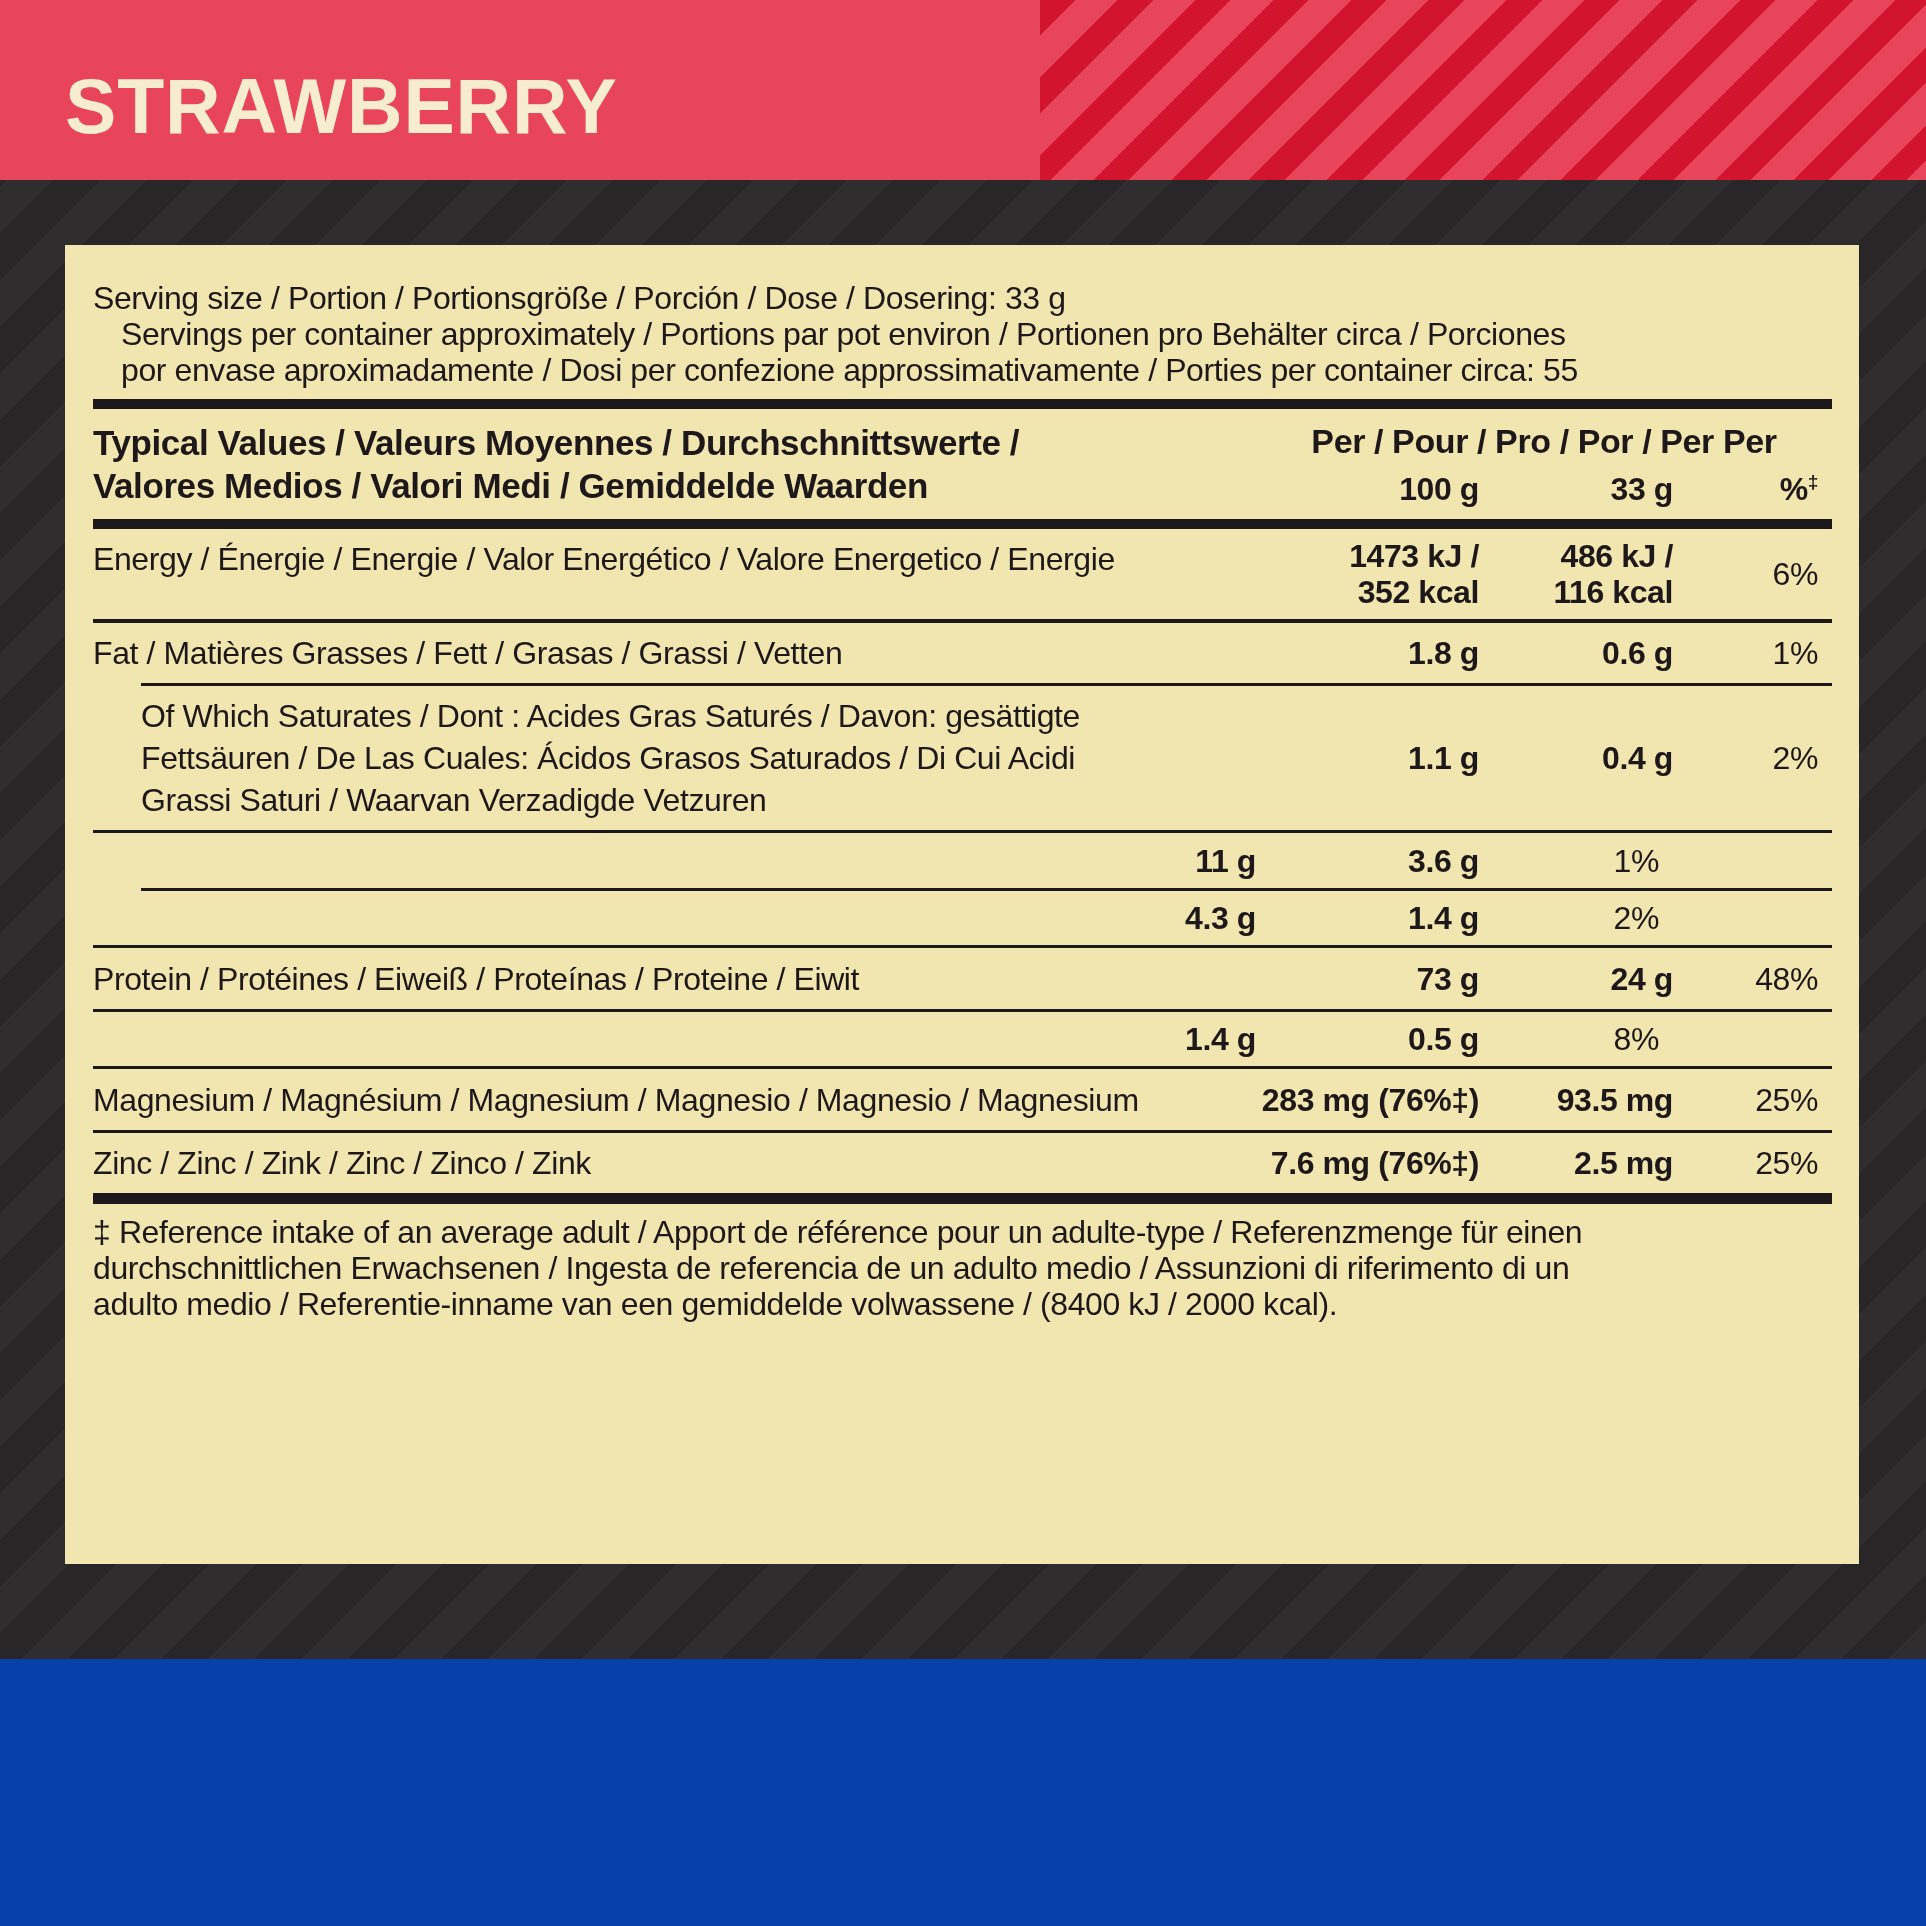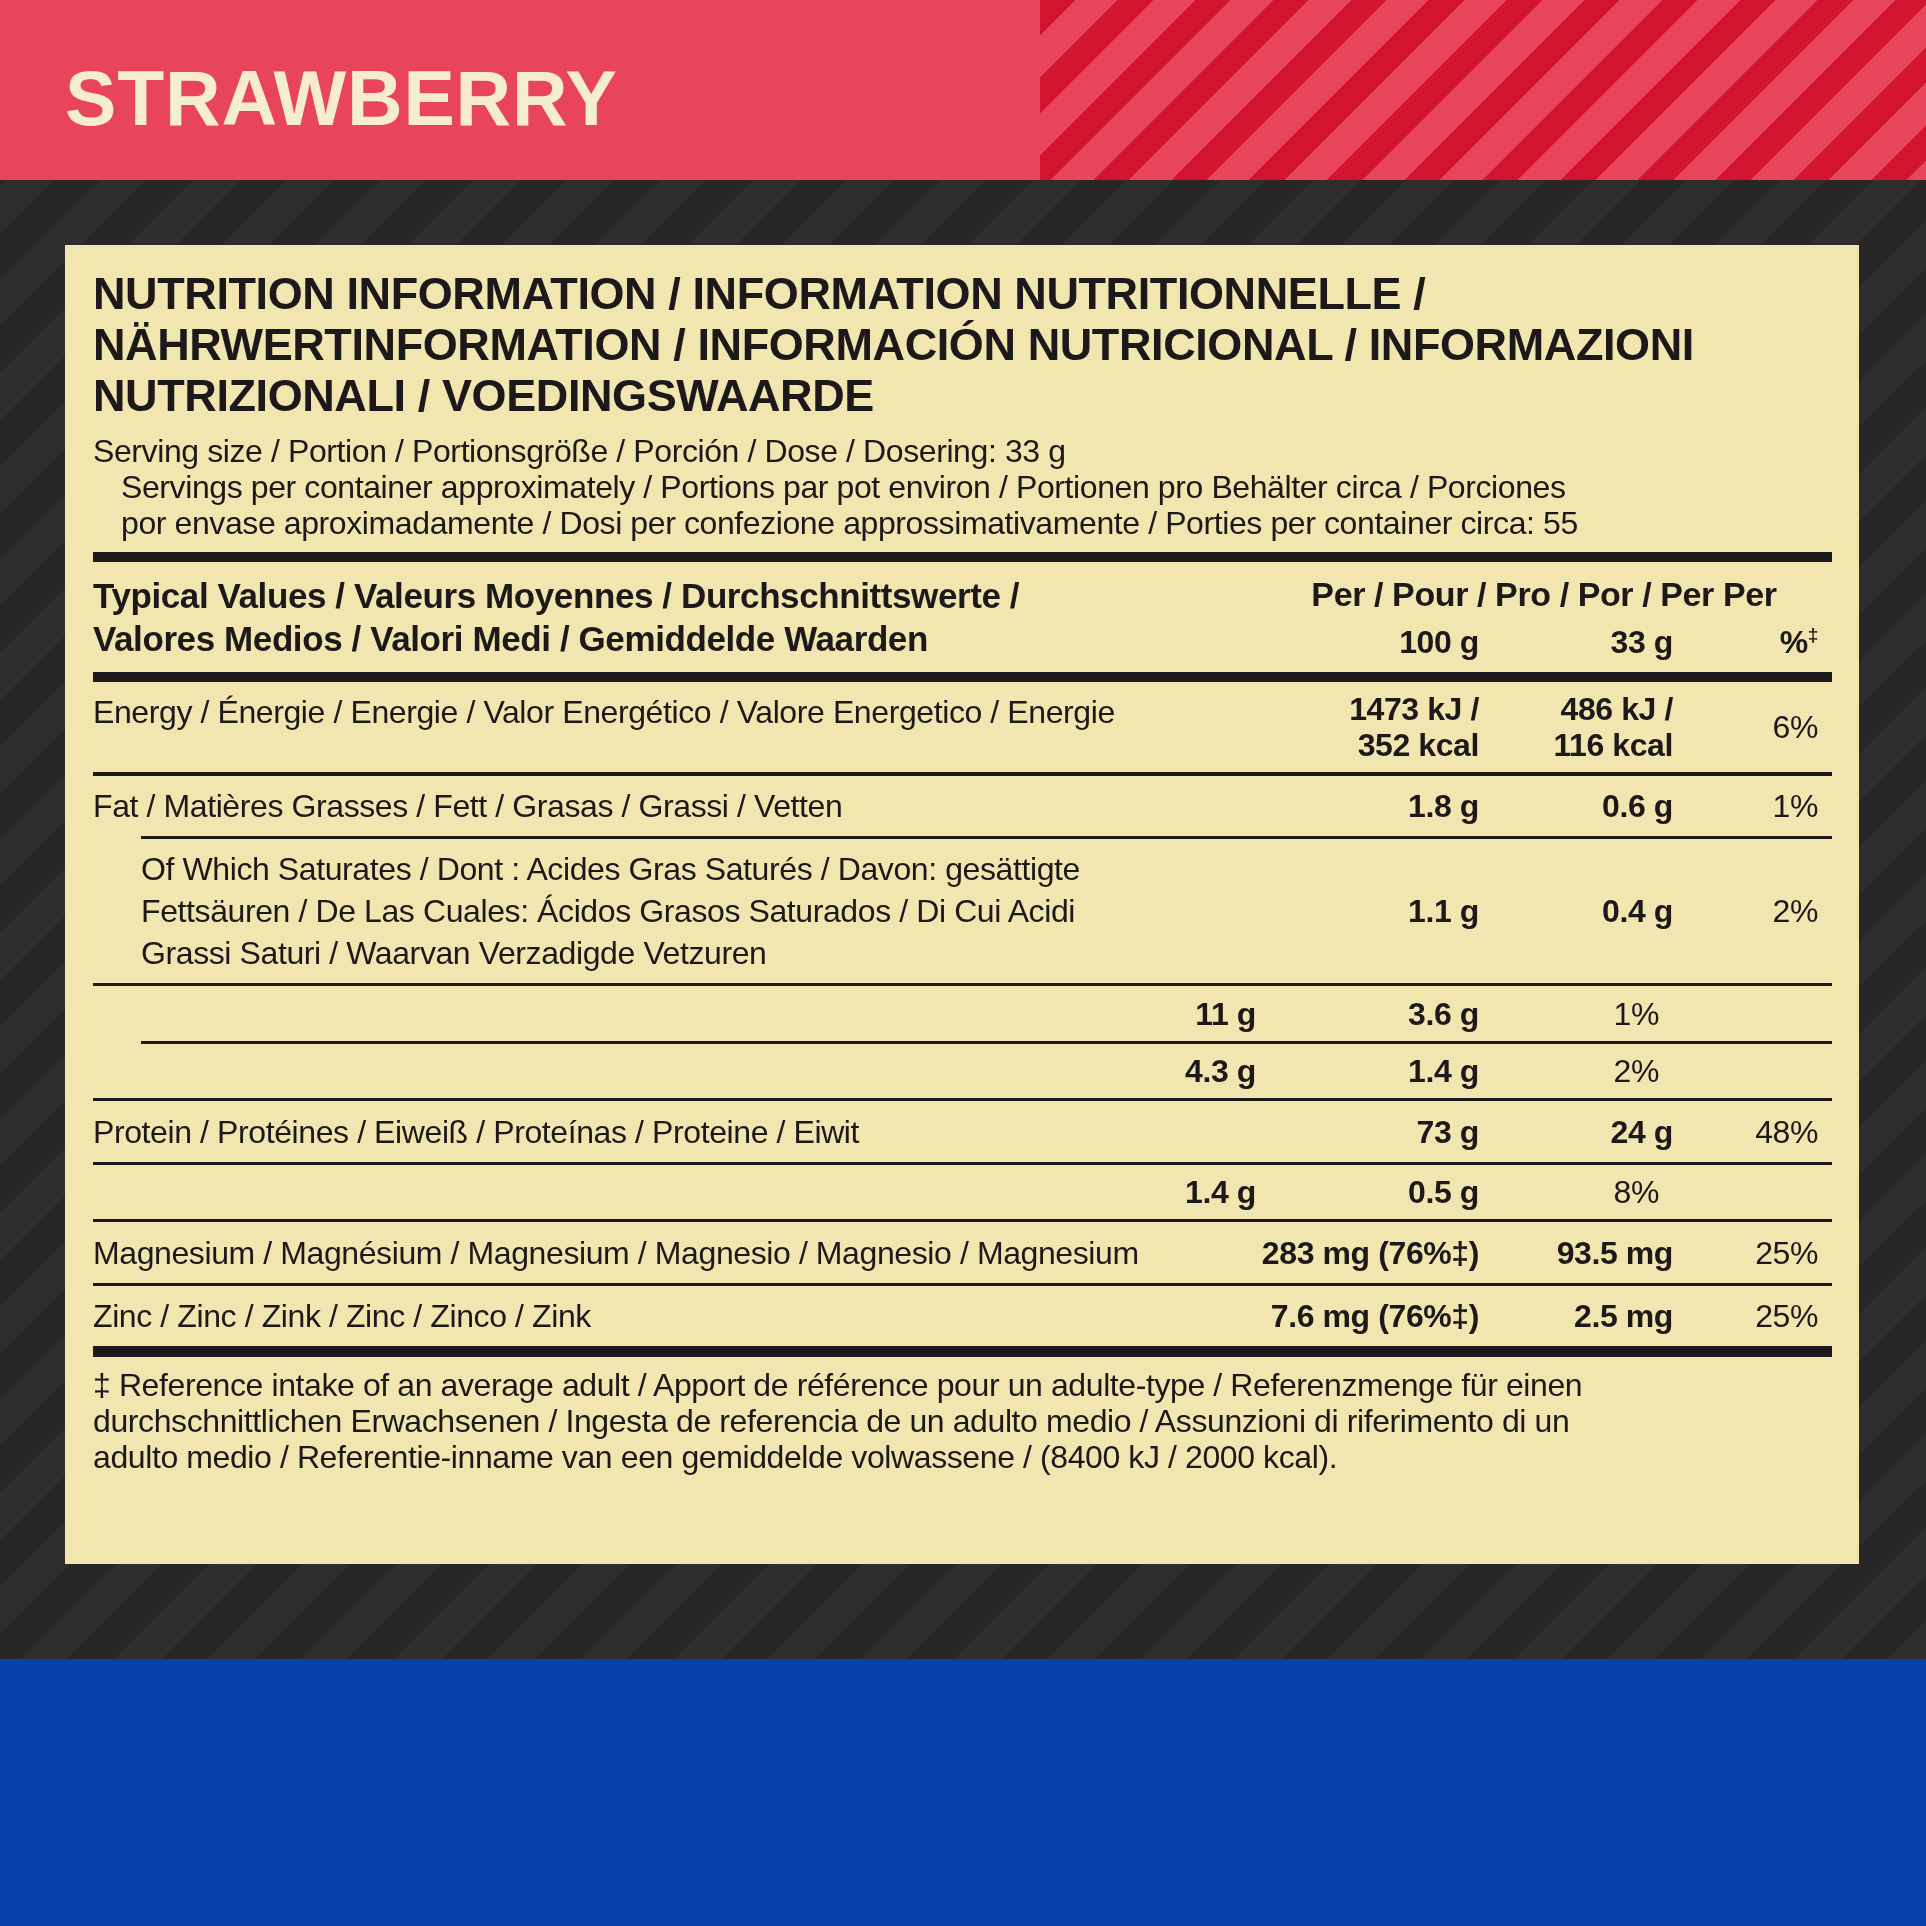--- a/index.html
+++ b/index.html
@@ -6,21 +6,21 @@
   .stage{
     position:relative;width:1926px;height:1926px;overflow:hidden;
     font-family:"Liberation Sans",sans-serif;color:#1d191a;
     background-color:#292627;
     background-image:repeating-linear-gradient(135deg,#302d2e 0 33px,#292627 33px 66px);
   }
   
   .banner{position:absolute;top:0;left:0;width:100%;height:180px;background:#e9455a;}
   .banner-stripes{position:absolute;top:0;bottom:0;left:1040px;right:0;
     background:repeating-linear-gradient(135deg,#d2142f 0 25px,rgba(0,0,0,0) 25px 55px);}
-  .flavor{position:absolute;left:65px;top:8px;height:180px;display:flex;align-items:center;
+  .flavor{position:absolute;left:65px;top:16px;height:180px;display:flex;align-items:center;
     font-size:77px;font-weight:bold;letter-spacing:0.8px;color:#f6edce;}
   
   .blue-footer{position:absolute;left:0;right:0;top:1659px;bottom:0;background:#0540ab;}
   
   .panel{position:absolute;left:65px;top:245px;width:1794px;height:1319px;background:#f1e5b0;
     padding:23px 27px 0 28px;box-sizing:border-box;overflow:hidden;}
   .heading{font-weight:bold;font-size:45px;line-height:51px;letter-spacing:-0.4px;white-space:pre-line;}
   .serving{margin-top:12.3px;font-size:32px;line-height:36px;letter-spacing:-0.4px;white-space:pre-line;}
   .serving + .serving{margin-top:0;margin-left:28px;}
   .rule{height:10px;background:#1d191a;margin-top:10.8px;}
@@ -56,23 +56,20 @@
 
   <div class="banner">
     <div class="banner-stripes"></div>
   </div>
   <div class="flavor">STRAWBERRY</div>
 
   <div class="blue-footer"></div>
 
   <div class="panel">
 
-    <div class="heading">NUTRITION INFORMATION / INFORMATION NUTRITIONNELLE /
-NÄHRWERTINFORMATION / INFORMACIÓN NUTRICIONAL / INFORMAZIONI
-NUTRIZIONALI / VOEDINGSWAARDE</div>
 
     <div class="serving">Serving size / Portion / Portionsgröße / Porción / Dose / Dosering: 33 g</div>
     <div class="serving">Servings per container approximately / Portions par pot environ / Portionen pro Behälter circa / Porciones
 por envase aproximadamente / Dosi per confezione approssimativamente / Porties per container circa: 55</div>
 
     <div class="rule"></div>
 
     <div class="thead">
       <div class="thead-label">Typical Values / Valeurs Moyennes / Durchschnittswerte /
 Valores Medios / Valori Medi / Gemiddelde Waarden</div>

